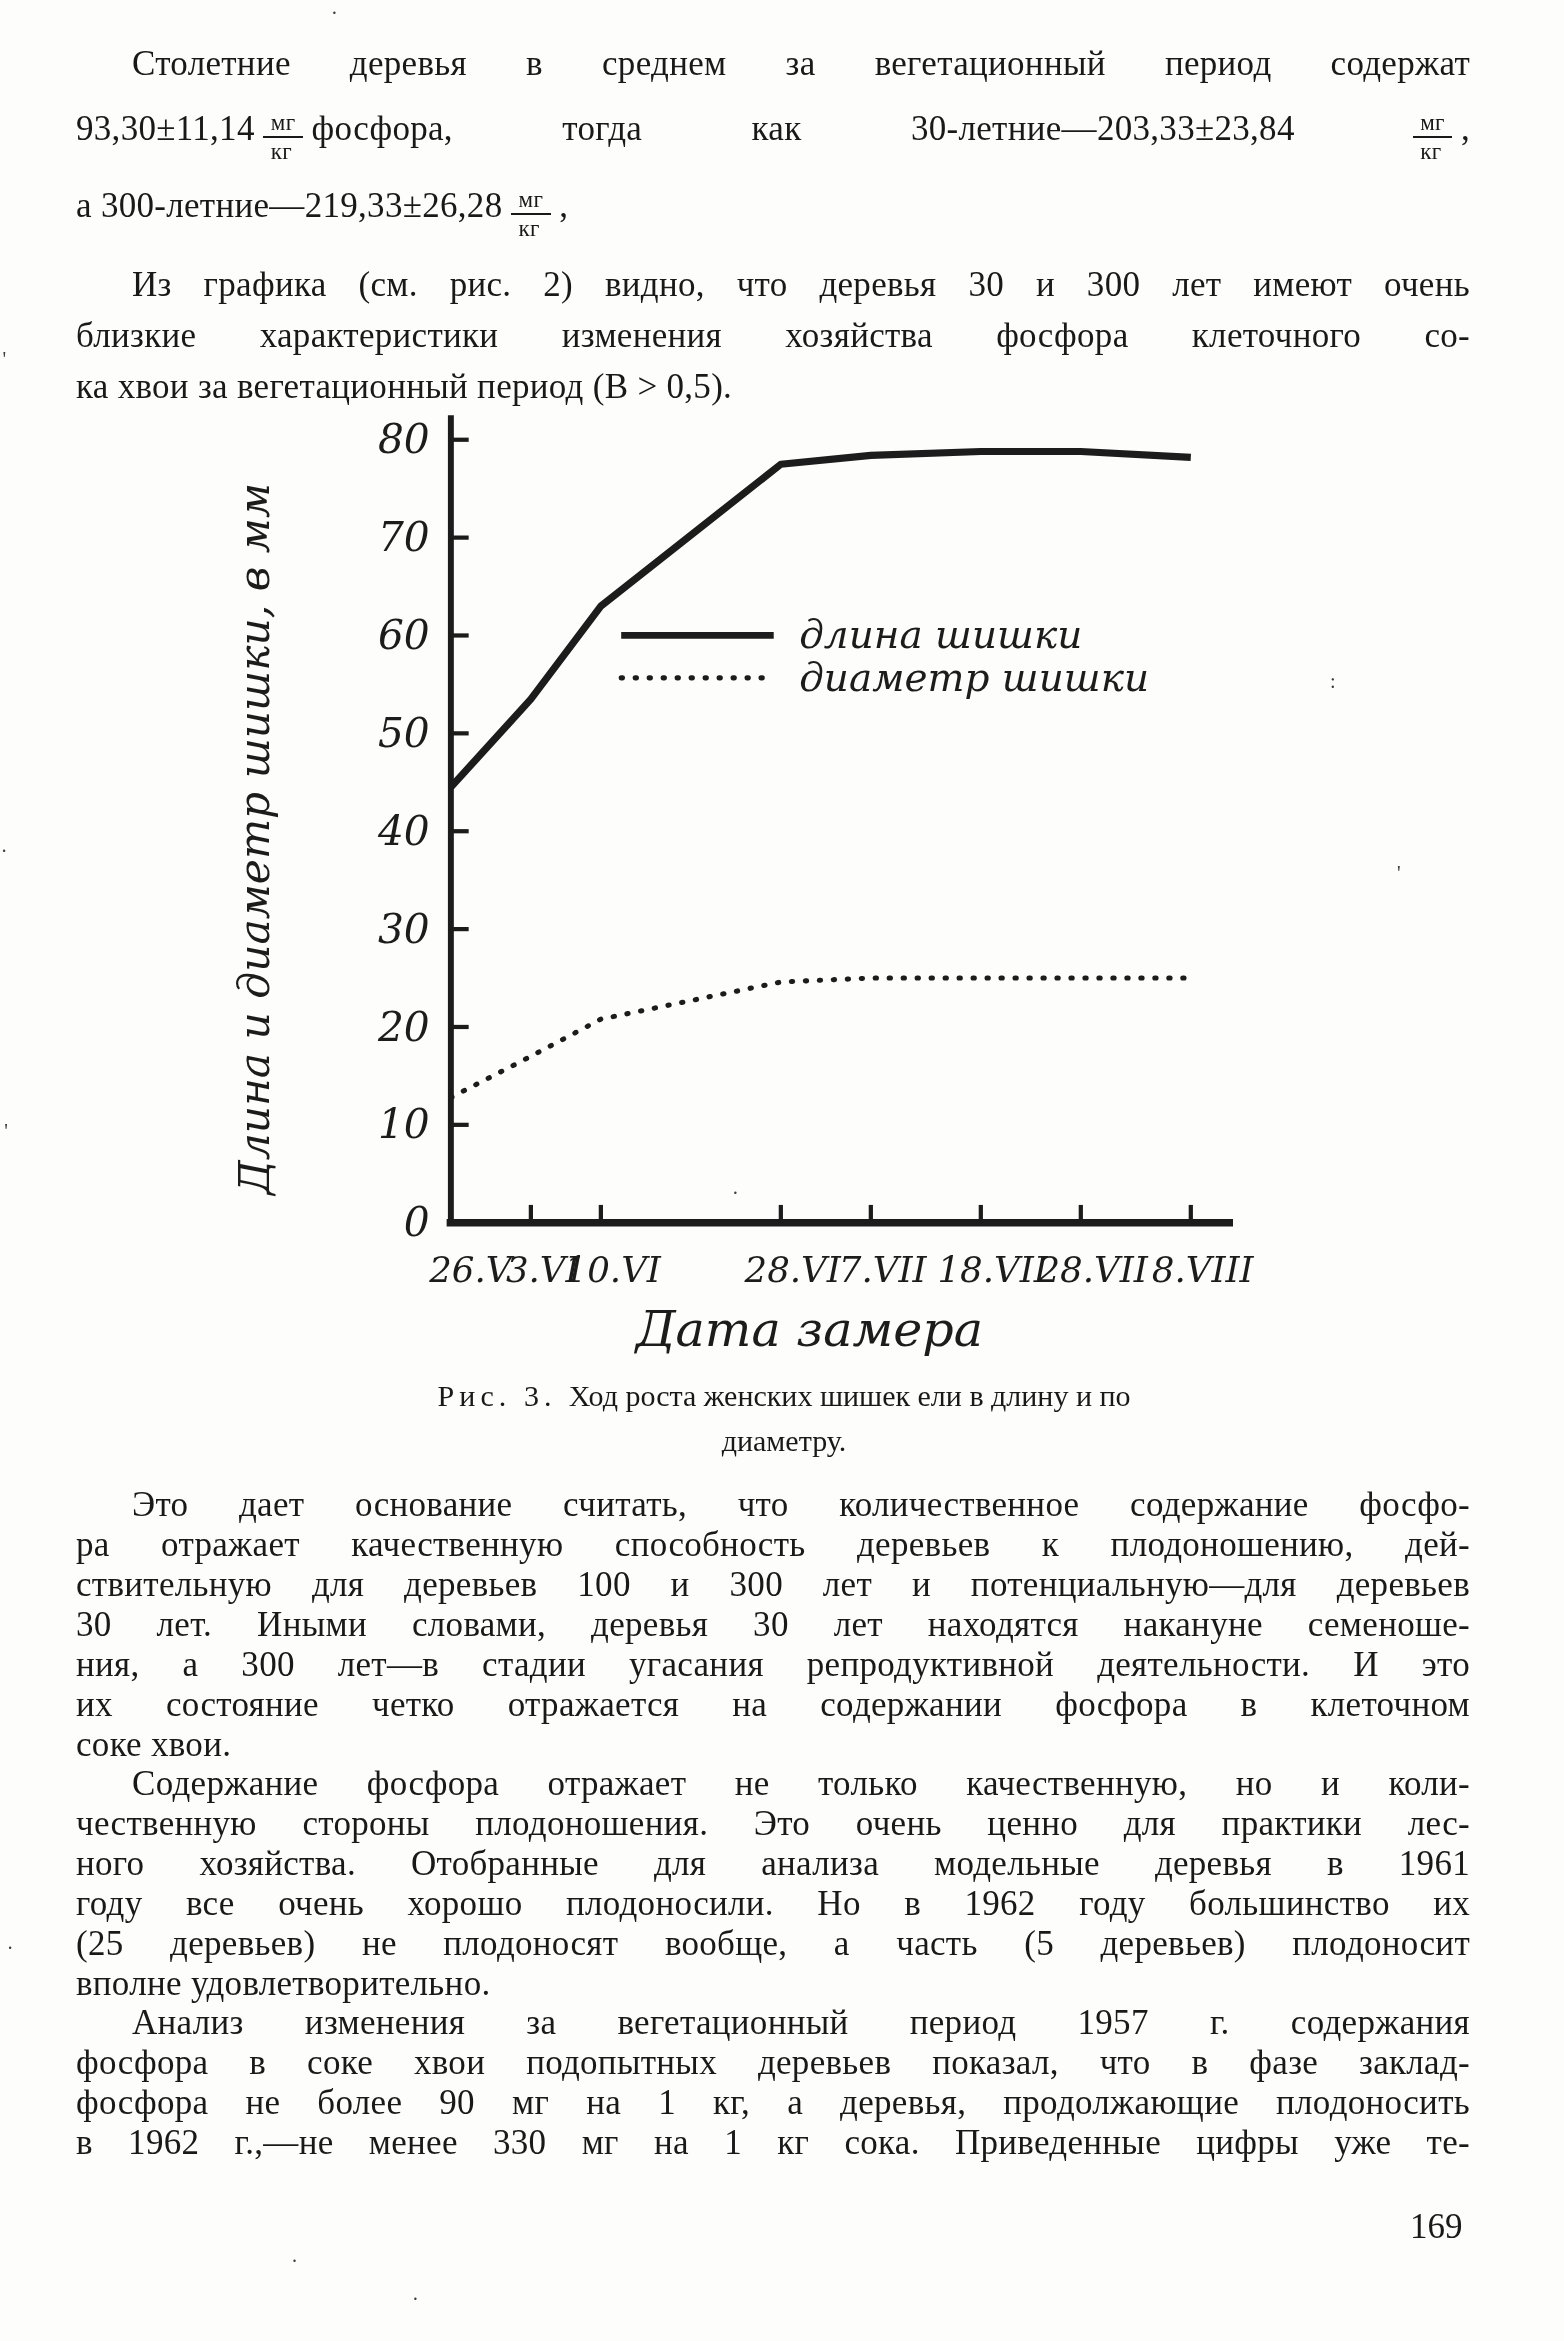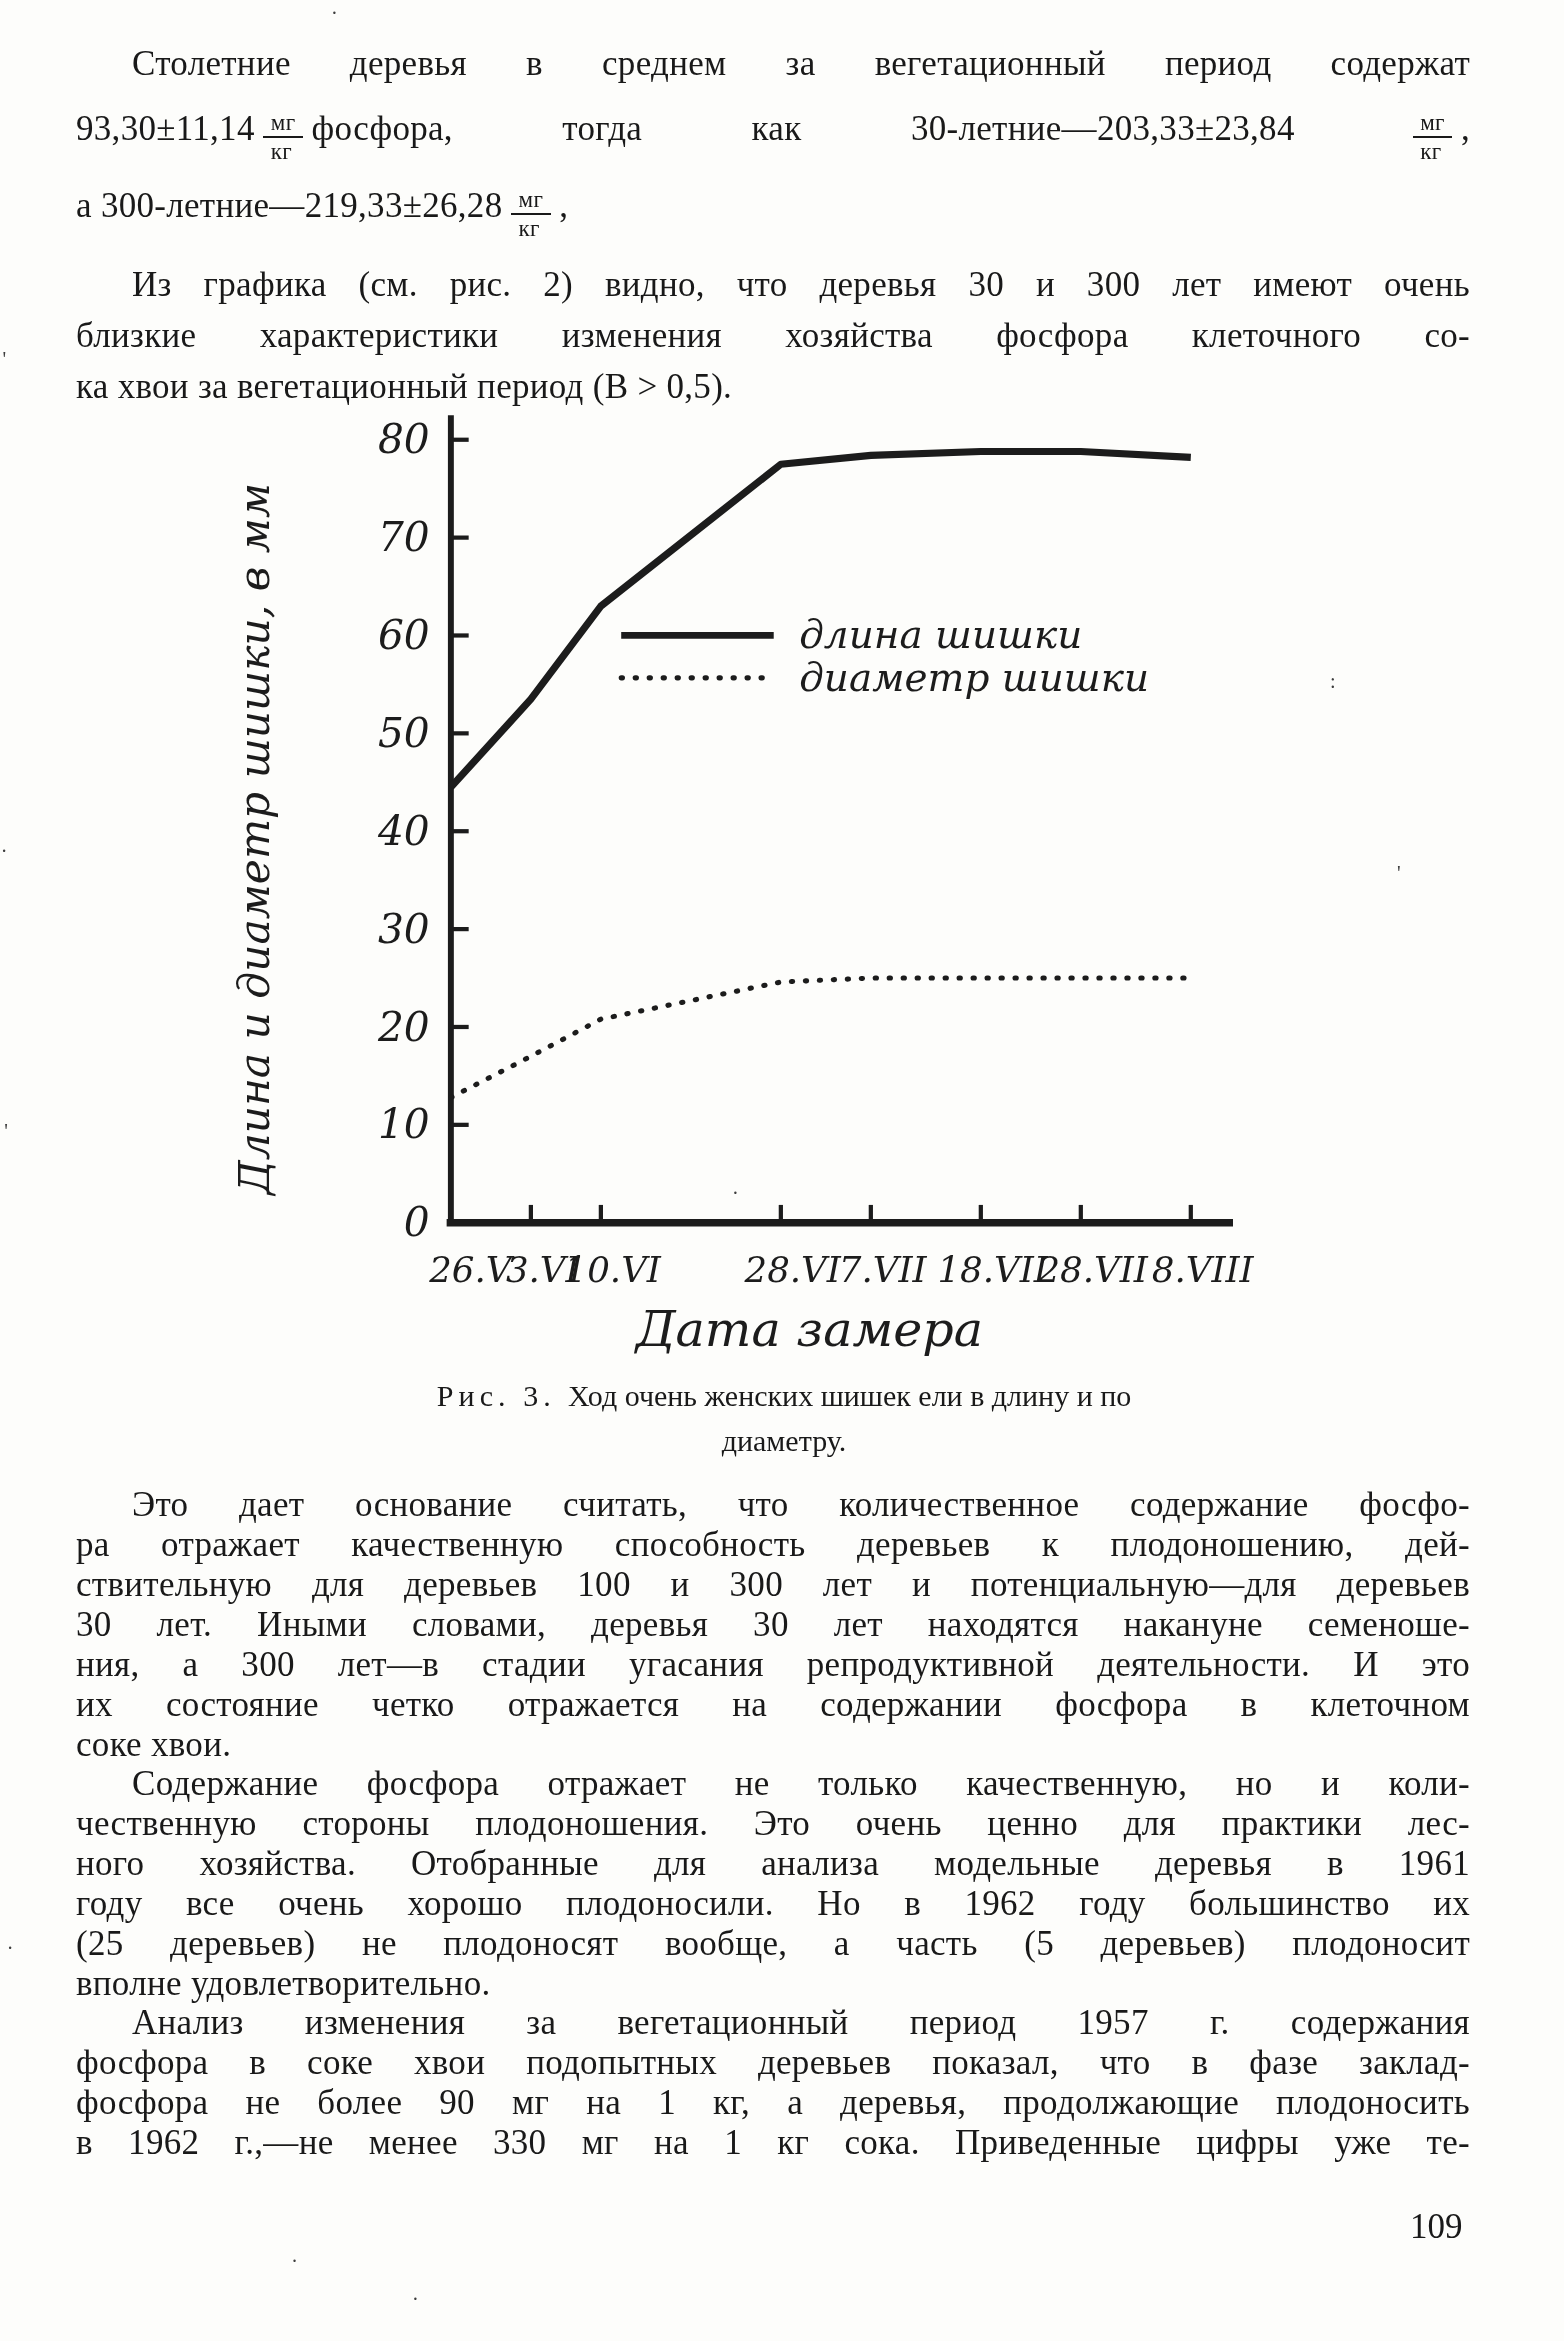--- a/index.html
+++ b/index.html
@@ -95,21 +95,21 @@
         <line x1="478" y1="272" x2="658" y2="272" stroke="#1c1c1c" stroke-width="8"></line>
         <text x="688" y="287" class="legend-label">длина шишки</text>
         <line x1="478" y1="322" x2="658" y2="322" stroke="#1c1c1c" stroke-width="6" stroke-dasharray="1.5 15" stroke-linecap="round"></line>
         <text x="688" y="337" class="legend-label">диаметр шишки</text>
         <text x="700" y="1110" text-anchor="middle" class="x-axis-title">Дата замера</text>
         <text transform="translate(62,512) rotate(-90)" text-anchor="middle" class="axis-title">Длина и диаметр шишки, в мм</text>
       </svg>
   </div>
 
   <div class="caption">
-    <div><span class="cap-label">Рис. 3.</span><span>Ход очень женских шишек ели в длину и по</span></div>
+    <div><span class="cap-label">Рис. 3.</span><span>Ход роста женских шишек ели в длину и по</span></div>
     <div>диаметру.</div>
   </div>
 
   <div class="para" id="para3">
     <div class="bline ind">Это дает основание считать, что количественное содержание фосфо-</div>
     <div class="bline">ра отражает качественную способность деревьев к плодоношению, дей-</div>
     <div class="bline">ствительную для деревьев 100 и 300 лет и потенциальную—для деревьев</div>
     <div class="bline">30 лет. Иными словами, деревья 30 лет находятся накануне семеноше-</div>
     <div class="bline">ния, а 300 лет—в стадии угасания репродуктивной деятельности. И это</div>
     <div class="bline">их состояние четко отражается на содержании фосфора в клеточном</div>
@@ -125,21 +125,21 @@
     <div class="bline last">вполне удовлетворительно.</div>
   </div>
 
   <div class="para" id="para5">
     <div class="bline ind">Анализ изменения за вегетационный период 1957 г. содержания</div>
     <div class="bline">фосфора в соке хвои подопытных деревьев показал, что в фазе заклад-</div>
     <div class="bline">фосфора не более 90 мг на 1 кг, а деревья, продолжающие плодоносить</div>
     <div class="bline">в 1962 г.,—не менее 330 мг на 1 кг сока. Приведенные цифры уже те-</div>
   </div>
 
-  <div class="pageno">109</div>
+  <div class="pageno">169</div>
 
   <div id="specks">
       <div class="speck" style="left: 331px; top: 3.4px;">·</div>
       <div class="speck" style="left: 2.5px; top: 349px;">'</div>
       <div class="speck" style="left: 0.8px; top: 841px;">·</div>
       <div class="speck" style="left: 4.2px; top: 1121px;">'</div>
       <div class="speck" style="left: 732px; top: 1183px;">·</div>
       <div class="speck" style="left: 1330px; top: 671px;">:</div>
       <div class="speck" style="left: 1397px; top: 863px;">'</div>
       <div class="speck" style="left: 6.8px; top: 1938px;">·</div>

